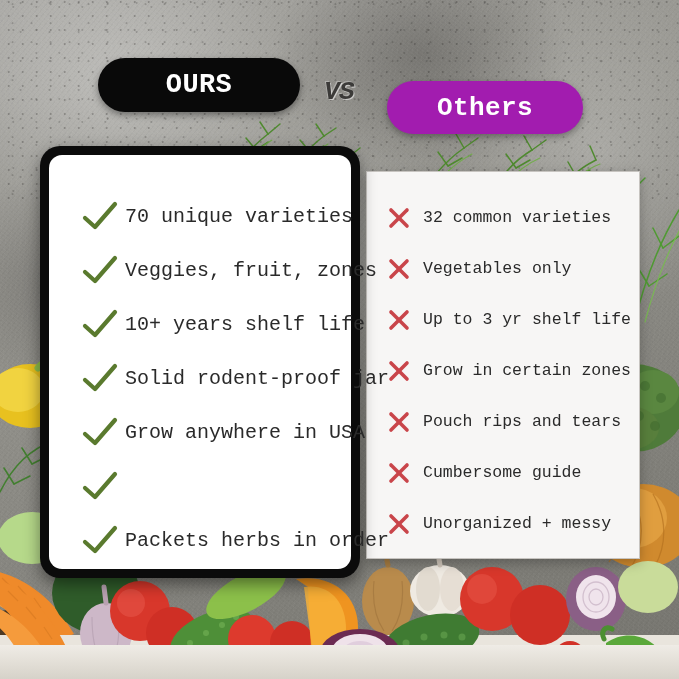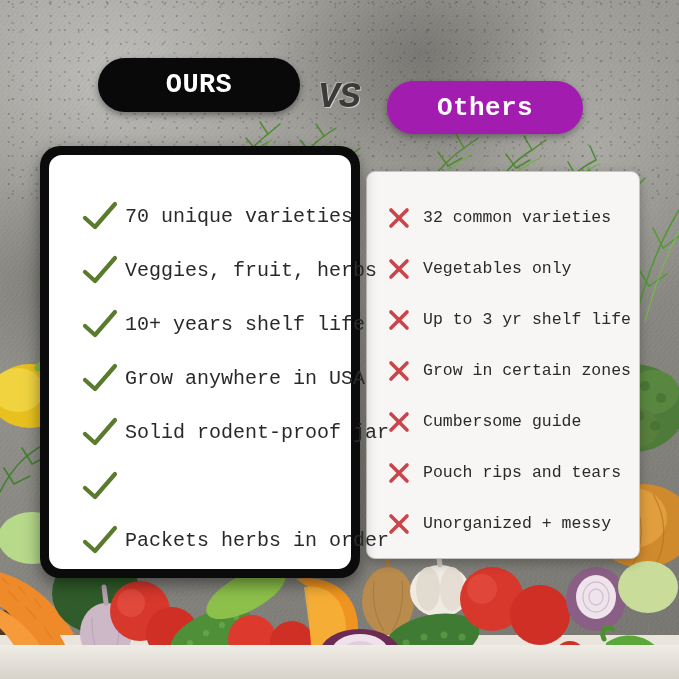--- a/index.html
+++ b/index.html
@@ -94,21 +94,21 @@
     background: #a21caf;
     font-size: 26px;
     box-shadow: 0 3px 7px rgba(0,0,0,0.32);
   }
 
   .vs-label {
     position: absolute;
     left: 306px; top: 77px;
     width: 66px;
     text-align: center;
-    font-size: 36px;
+    font-size: 26px;
     font-weight: bold;
     font-style: italic;
     color: #3b3a38;
     letter-spacing: -0.5px;
     text-shadow:
        1px  1px 0 rgba(255,255,255,0.55),
       -1px -1px 0 rgba(255,255,255,0.30);
   }
 
   
@@ -132,21 +132,21 @@
     border-radius: 13px;
     box-sizing: border-box;
     padding: 34px 0 0 0;
   }
 
   .card-others {
     left: 366px; top: 171px;
     width: 274px; height: 388px;
     background: #f7f6f5;
     border: 1px solid #c7c4c0;
-    border-radius: 9px;
+    border-radius: 0;
     box-shadow: 0 4px 11px rgba(0,0,0,0.26);
     box-sizing: border-box;
     padding: 20px 0 0 0;
     z-index: 5;
   }
 
   .list { list-style: none; margin: 0; padding: 0; }
 
   .row {
     display: flex;
@@ -432,45 +432,45 @@
               </svg>
             </span>
             <span class="row-text">70 unique varieties</span>
           </li>
           <li class="row row-ours">
             <span class="mark mark-check">
               <svg viewBox="0 0 38 30" width="38" height="30">
                 <path d="M4 17 L14 26 L34 3" stroke="#5a7a2e" stroke-width="4.2" fill="none" stroke-linecap="round" stroke-linejoin="round"></path>
               </svg>
             </span>
-            <span class="row-text">Veggies, fruit, herbs</span>
+            <span class="row-text">Veggies, fruit, zones</span>
           </li>
           <li class="row row-ours">
             <span class="mark mark-check">
               <svg viewBox="0 0 38 30" width="38" height="30">
                 <path d="M4 17 L14 26 L34 3" stroke="#5a7a2e" stroke-width="4.2" fill="none" stroke-linecap="round" stroke-linejoin="round"></path>
               </svg>
             </span>
             <span class="row-text">10+ years shelf life</span>
           </li>
           <li class="row row-ours">
             <span class="mark mark-check">
               <svg viewBox="0 0 38 30" width="38" height="30">
                 <path d="M4 17 L14 26 L34 3" stroke="#5a7a2e" stroke-width="4.2" fill="none" stroke-linecap="round" stroke-linejoin="round"></path>
               </svg>
             </span>
+            <span class="row-text">Solid rodent-proof jar</span>
+          </li>
+          <li class="row row-ours">
+            <span class="mark mark-check">
+              <svg viewBox="0 0 38 30" width="38" height="30">
+                <path d="M4 17 L14 26 L34 3" stroke="#5a7a2e" stroke-width="4.2" fill="none" stroke-linecap="round" stroke-linejoin="round"></path>
+              </svg>
+            </span>
             <span class="row-text">Grow anywhere in USA</span>
-          </li>
-          <li class="row row-ours">
-            <span class="mark mark-check">
-              <svg viewBox="0 0 38 30" width="38" height="30">
-                <path d="M4 17 L14 26 L34 3" stroke="#5a7a2e" stroke-width="4.2" fill="none" stroke-linecap="round" stroke-linejoin="round"></path>
-              </svg>
-            </span>
-            <span class="row-text">Solid rodent-proof jar</span>
           </li>
           <li class="row row-ours">
             <span class="mark mark-check">
               <svg viewBox="0 0 38 30" width="38" height="30">
                 <path d="M4 17 L14 26 L34 3" stroke="#5a7a2e" stroke-width="4.2" fill="none" stroke-linecap="round" stroke-linejoin="round"></path>
               </svg>
             </span>
           </li>
           <li class="row row-ours">
             <span class="mark mark-check">
@@ -522,30 +522,30 @@
           </span>
           <span class="row-text">Grow in certain zones</span>
         </li>
         <li class="row row-other">
           <span class="mark mark-x">
             <svg viewBox="0 0 26 26" width="26" height="26">
               <path d="M5 5 L21 21" stroke="#c9454a" stroke-width="3.6" fill="none" stroke-linecap="round"></path>
               <path d="M21 5 L5 21" stroke="#c9454a" stroke-width="3.6" fill="none" stroke-linecap="round"></path>
             </svg>
           </span>
+          <span class="row-text">Pouch rips and tears</span>
+        </li>
+        <li class="row row-other">
+          <span class="mark mark-x">
+            <svg viewBox="0 0 26 26" width="26" height="26">
+              <path d="M5 5 L21 21" stroke="#c9454a" stroke-width="3.6" fill="none" stroke-linecap="round"></path>
+              <path d="M21 5 L5 21" stroke="#c9454a" stroke-width="3.6" fill="none" stroke-linecap="round"></path>
+            </svg>
+          </span>
           <span class="row-text">Cumbersome guide</span>
-        </li>
-        <li class="row row-other">
-          <span class="mark mark-x">
-            <svg viewBox="0 0 26 26" width="26" height="26">
-              <path d="M5 5 L21 21" stroke="#c9454a" stroke-width="3.6" fill="none" stroke-linecap="round"></path>
-              <path d="M21 5 L5 21" stroke="#c9454a" stroke-width="3.6" fill="none" stroke-linecap="round"></path>
-            </svg>
-          </span>
-          <span class="row-text">Pouch rips and tears</span>
         </li>
         <li class="row row-other">
           <span class="mark mark-x">
             <svg viewBox="0 0 26 26" width="26" height="26">
               <path d="M5 5 L21 21" stroke="#c9454a" stroke-width="3.6" fill="none" stroke-linecap="round"></path>
               <path d="M21 5 L5 21" stroke="#c9454a" stroke-width="3.6" fill="none" stroke-linecap="round"></path>
             </svg>
           </span>
           <span class="row-text">Unorganized + messy</span>
         </li>

